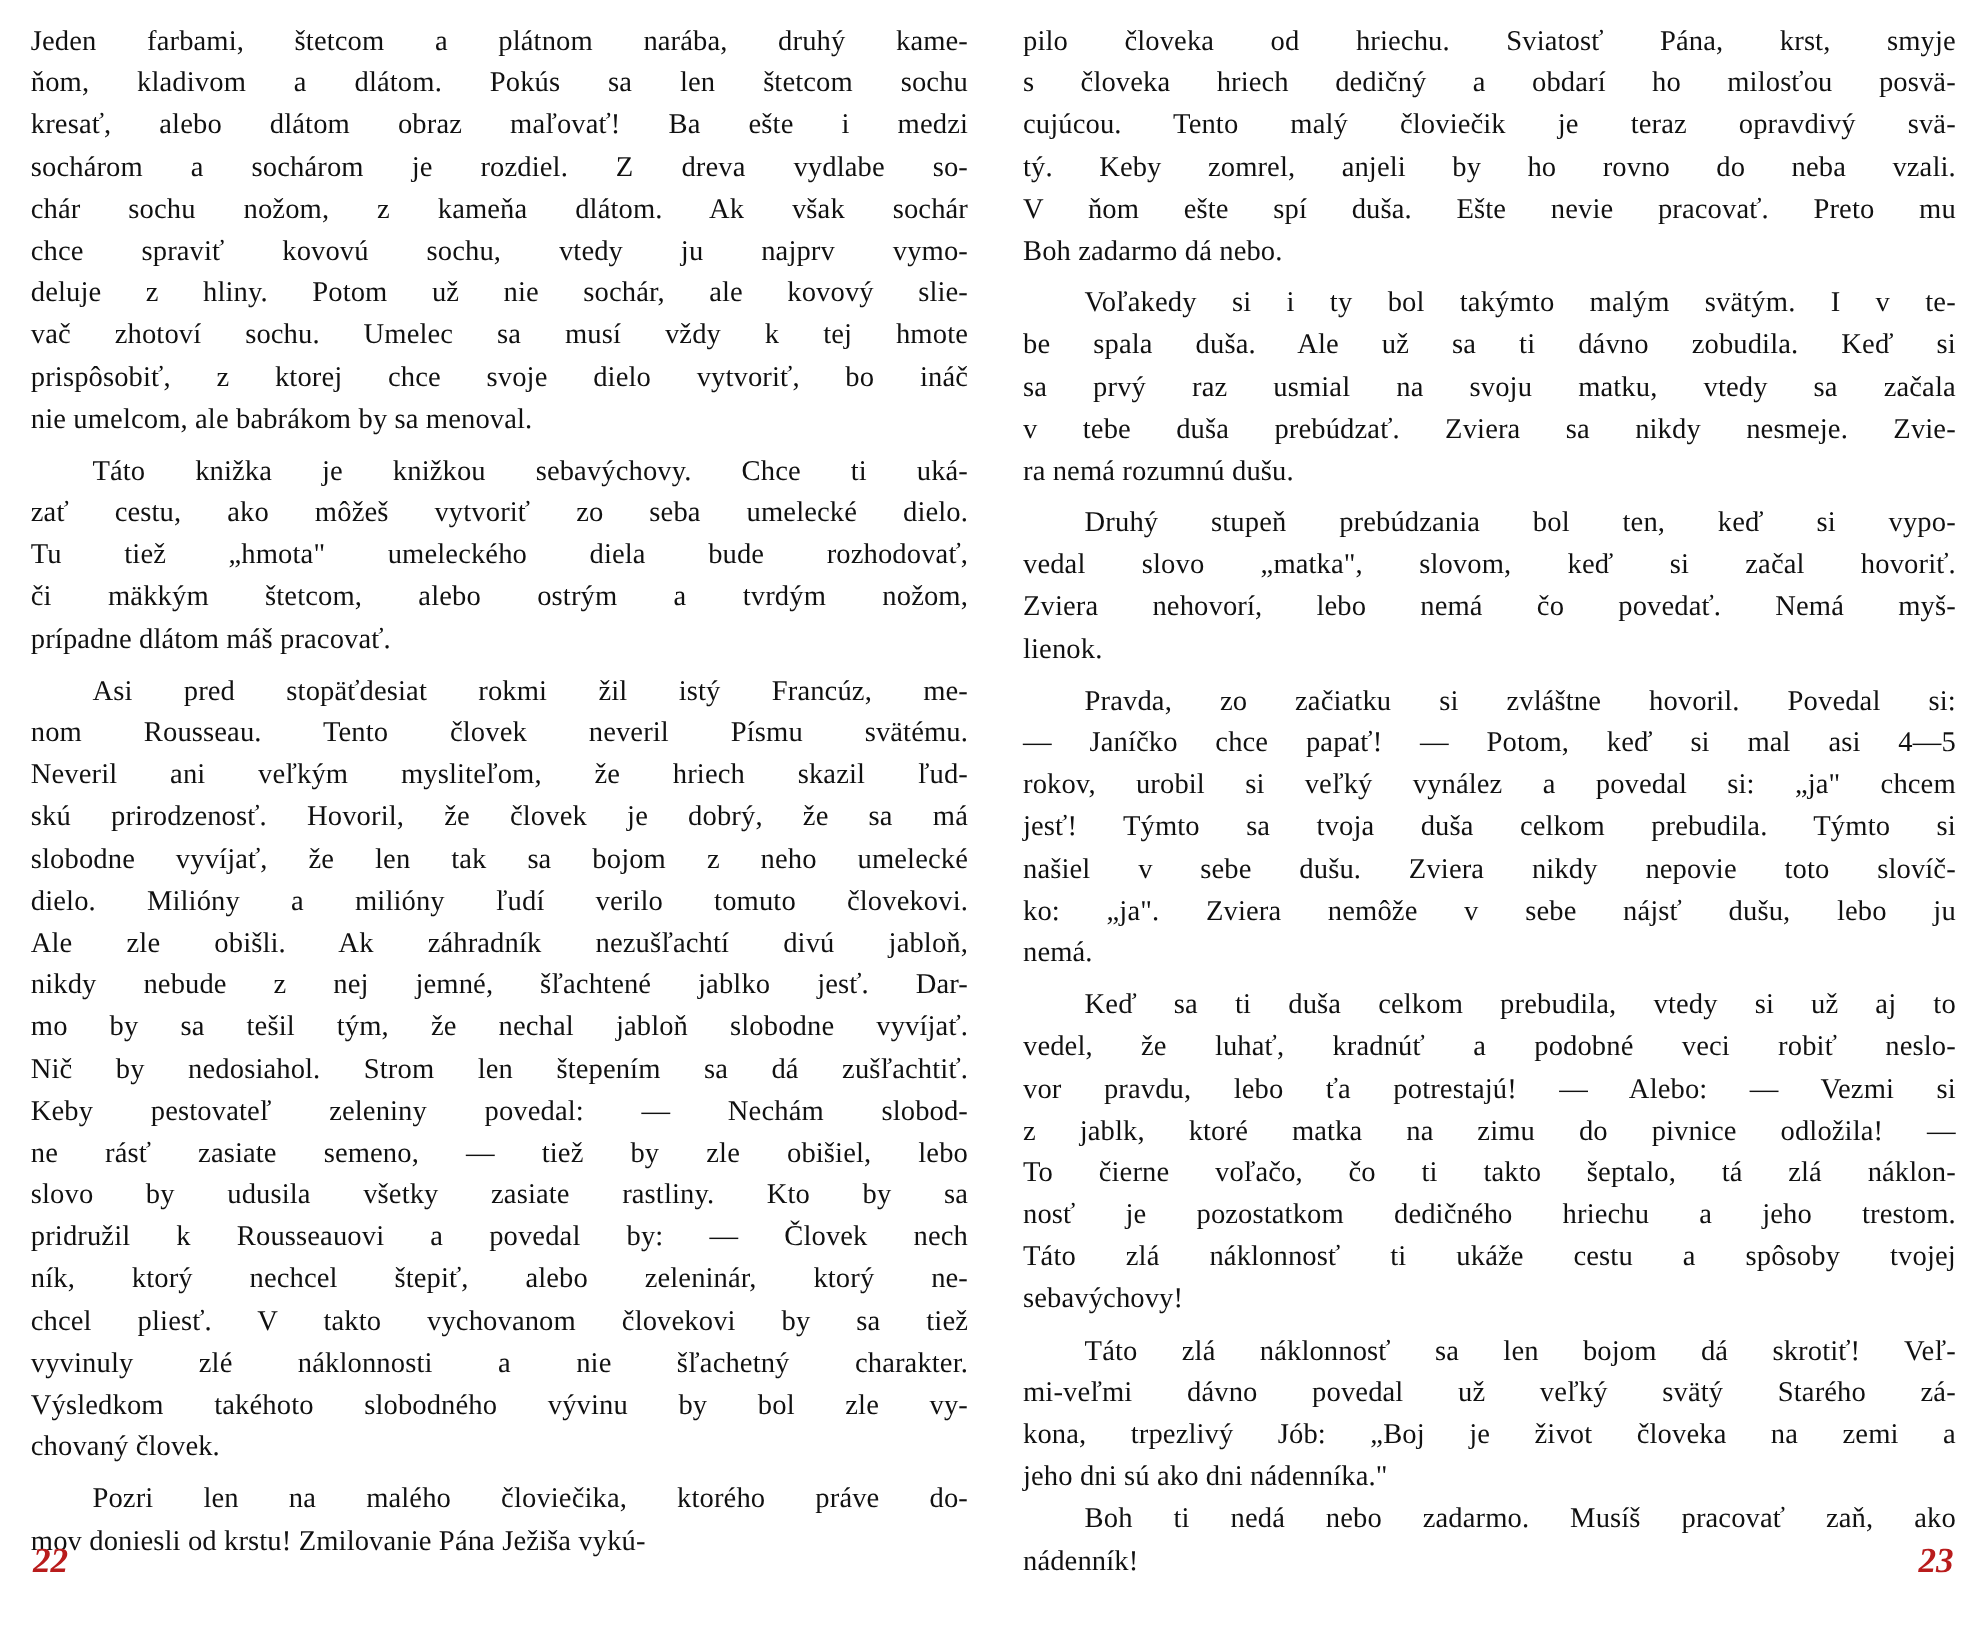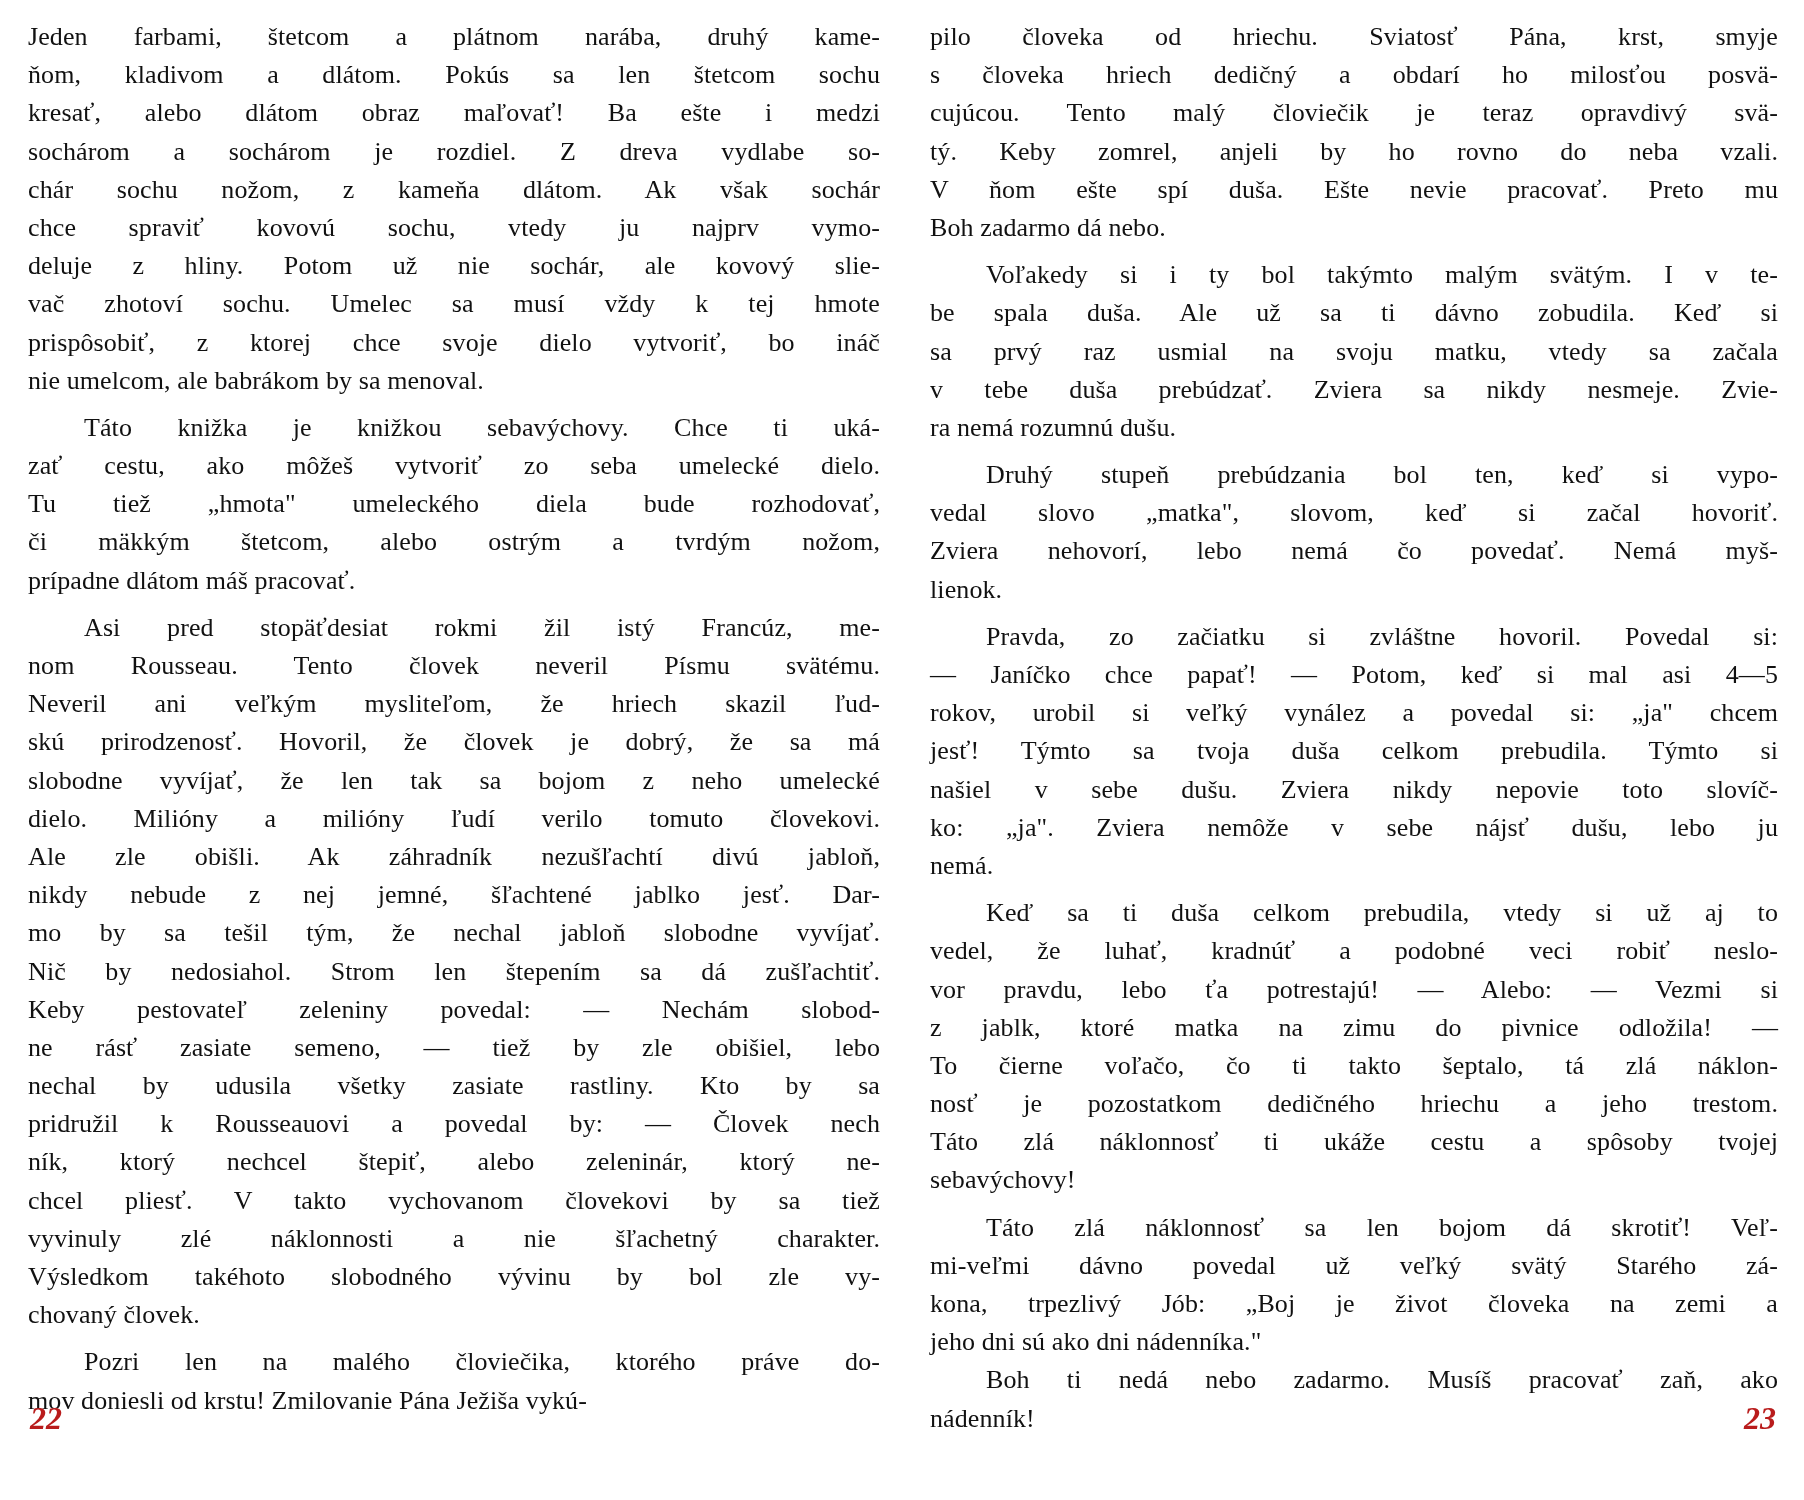--- a/index.html
+++ b/index.html
@@ -66,21 +66,21 @@
         <span class="line">Neveril ani veľkým mysliteľom, že hriech skazil ľud-</span>
         <span class="line">skú prirodzenosť. Hovoril, že človek je dobrý, že sa má</span>
         <span class="line">slobodne vyvíjať, že len tak sa bojom z neho umelecké</span>
         <span class="line">dielo. Milióny a milióny ľudí verilo tomuto človekovi.</span>
         <span class="line">Ale zle obišli. Ak záhradník nezušľachtí divú jabloň,</span>
         <span class="line">nikdy nebude z nej jemné, šľachtené jablko jesť. Dar-</span>
         <span class="line">mo by sa tešil tým, že nechal jabloň slobodne vyvíjať.</span>
         <span class="line">Nič by nedosiahol. Strom len štepením sa dá zušľachtiť.</span>
         <span class="line">Keby pestovateľ zeleniny povedal: — Nechám slobod-</span>
         <span class="line">ne rásť zasiate semeno, — tiež by zle obišiel, lebo</span>
-        <span class="line">nechal by udusila všetky zasiate rastliny. Kto by sa</span>
+        <span class="line">slovo by udusila všetky zasiate rastliny. Kto by sa</span>
         <span class="line">pridružil k Rousseauovi a povedal by: — Človek nech</span>
         <span class="line">ník, ktorý nechcel štepiť, alebo zeleninár, ktorý ne-</span>
         <span class="line">chcel pliesť. V takto vychovanom človekovi by sa tiež</span>
         <span class="line">vyvinuly zlé náklonnosti a nie šľachetný charakter.</span>
         <span class="line">Výsledkom takéhoto slobodného vývinu by bol zle vy-</span>
         <span class="line last">chovaný človek.</span>
       </div>
       <div class="para">
         <span class="line indent">Pozri len na malého človiečika, ktorého práve do-</span>
         <span class="line last">mov doniesli od krstu! Zmilovanie Pána Ježiša vykú-</span>

